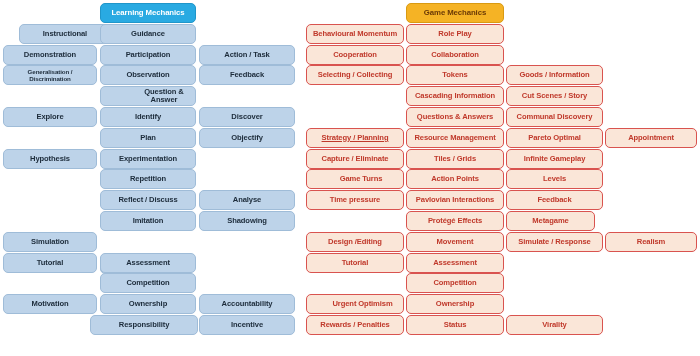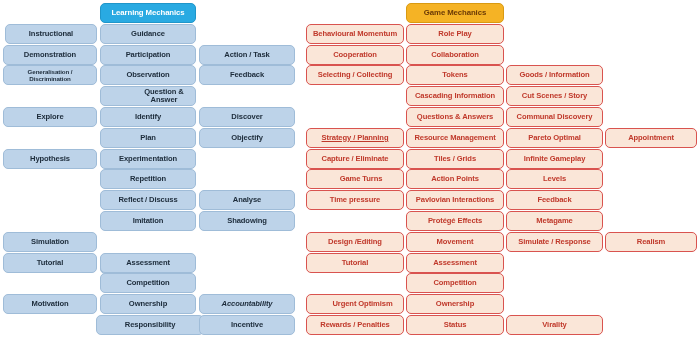--- a/index.html
+++ b/index.html
@@ -65,21 +65,21 @@
     font-size: 6.2px;
     line-height: 1.15;
   }
 </style>
 </head>
 <body>
 
 <div id="diagram">
   <div id="learning-panel">
       <div class="cell lm-header" style="left: 100px; top: 3px; width: 96px; height: 20px;">Learning Mechanics</div>
-      <div class="cell lm" style="left: 5px; top: 23.8px; width: 92px; height: 20px; text-align: right;">Instructional</div>
+      <div class="cell lm" style="left: 19px; top: 23.8px; width: 92px; height: 20px; text-align: right;">Instructional</div>
       <div class="cell lm" style="left: 100px; top: 23.8px; width: 96px; height: 20px;">Guidance</div>
       <div class="cell lm" style="left: 3px; top: 44.6px; width: 94px; height: 20px;">Demonstration</div>
       <div class="cell lm" style="left: 100px; top: 44.6px; width: 96px; height: 20px;">Participation</div>
       <div class="cell lm" style="left: 199px; top: 44.6px; width: 96px; height: 20px;">Action / Task</div>
       <div class="cell lm small" style="left: 3px; top: 65.4px; width: 94px; height: 20px;">Generalisation /
 Discrimination</div>
       <div class="cell lm" style="left: 100px; top: 65.4px; width: 96px; height: 20px;">Observation</div>
       <div class="cell lm" style="left: 199px; top: 65.4px; width: 96px; height: 20px;">Feedback</div>
       <div class="cell lm" style="left: 100px; top: 86.2px; width: 96px; height: 20px; padding-left: 32px;">Question &amp; Answer</div>
       <div class="cell lm" style="left: 3px; top: 107px; width: 94px; height: 20px;">Explore</div>
@@ -94,22 +94,22 @@
       <div class="cell lm" style="left: 199px; top: 190.2px; width: 96px; height: 20px;">Analyse</div>
       <div class="cell lm" style="left: 100px; top: 211px; width: 96px; height: 20px;">Imitation</div>
       <div class="cell lm" style="left: 199px; top: 211px; width: 96px; height: 20px;">Shadowing</div>
       <div class="cell lm" style="left: 3px; top: 231.8px; width: 94px; height: 20px;">Simulation</div>
       <div class="cell lm" style="left: 100px; top: 231.8px; width: 87px; height: 20px; margin-top: 22px;">Modelling</div>
       <div class="cell lm" style="left: 3px; top: 252.6px; width: 94px; height: 20px;">Tutorial</div>
       <div class="cell lm" style="left: 100px; top: 252.6px; width: 96px; height: 20px;">Assessment</div>
       <div class="cell lm" style="left: 100px; top: 273.4px; width: 96px; height: 20px;">Competition</div>
       <div class="cell lm" style="left: 3px; top: 294.2px; width: 94px; height: 20px;">Motivation</div>
       <div class="cell lm" style="left: 100px; top: 294.2px; width: 96px; height: 20px;">Ownership</div>
-      <div class="cell lm" style="left: 199px; top: 294.2px; width: 96px; height: 20px; font-style: italic;">Accountability</div>
-      <div class="cell lm" style="left: 96px; top: 315px; width: 108px; height: 20px;">Responsibility</div>
+      <div class="cell lm" style="left: 199px; top: 294.2px; width: 96px; height: 20px;">Accountability</div>
+      <div class="cell lm" style="left: 90px; top: 315px; width: 108px; height: 20px;">Responsibility</div>
       <div class="cell lm" style="left: 199px; top: 315px; width: 96px; height: 20px;">Incentive</div>
     </div>
   <div id="game-panel">
       <div class="cell gm-header" style="left: 406px; top: 3px; width: 98px; height: 20px;">Game Mechanics</div>
       <div class="cell gm" style="left: 306px; top: 23.8px; width: 98px; height: 20px;">Behavioural Momentum</div>
       <div class="cell gm" style="left: 406px; top: 23.8px; width: 98px; height: 20px; text-align: center;">Role Play</div>
       <div class="cell gm" style="left: 306px; top: 44.6px; width: 98px; height: 20px;">Cooperation</div>
       <div class="cell gm" style="left: 406px; top: 44.6px; width: 98px; height: 20px;">Collaboration</div>
       <div class="cell gm" style="left: 306px; top: 65.4px; width: 98px; height: 20px;">Selecting / Collecting</div>
       <div class="cell gm" style="left: 406px; top: 65.4px; width: 98px; height: 20px;">Tokens</div>
@@ -125,21 +125,21 @@
       <div class="cell gm" style="left: 306px; top: 148.6px; width: 98px; height: 20px;">Capture / Eliminate</div>
       <div class="cell gm" style="left: 406px; top: 148.6px; width: 98px; height: 20px;">Tiles / Grids</div>
       <div class="cell gm" style="left: 506px; top: 148.6px; width: 97px; height: 20px;">Infinite Gameplay</div>
       <div class="cell gm" style="left: 306px; top: 169.4px; width: 98px; height: 20px; padding-left: 12px;">Game Turns</div>
       <div class="cell gm" style="left: 406px; top: 169.4px; width: 98px; height: 20px;">Action Points</div>
       <div class="cell gm" style="left: 506px; top: 169.4px; width: 97px; height: 20px; text-align: right;">Levels</div>
       <div class="cell gm" style="left: 306px; top: 190.2px; width: 98px; height: 20px;">Time pressure</div>
       <div class="cell gm" style="left: 406px; top: 190.2px; width: 98px; height: 20px;">Pavlovian Interactions</div>
       <div class="cell gm" style="left: 506px; top: 190.2px; width: 97px; height: 20px;">Feedback</div>
       <div class="cell gm" style="left: 406px; top: 211px; width: 98px; height: 20px;">Protégé Effects</div>
-      <div class="cell gm" style="left: 506px; top: 211px; width: 97px; height: 20px;">Metagame</div>
+      <div class="cell gm" style="left: 506px; top: 211px; width: 89px; height: 20px;">Metagame</div>
       <div class="cell gm" style="left: 306px; top: 231.8px; width: 98px; height: 20px;">Design /Editing</div>
       <div class="cell gm" style="left: 406px; top: 231.8px; width: 98px; height: 20px;">Movement</div>
       <div class="cell gm" style="left: 506px; top: 231.8px; width: 97px; height: 20px;">Simulate / Response</div>
       <div class="cell gm" style="left: 605px; top: 231.8px; width: 92px; height: 20px;">Realism</div>
       <div class="cell gm" style="left: 306px; top: 252.6px; width: 98px; height: 20px;">Tutorial</div>
       <div class="cell gm" style="left: 406px; top: 252.6px; width: 98px; height: 20px;">Assessment</div>
       <div class="cell gm" style="left: 406px; top: 273.4px; width: 98px; height: 20px;">Competition</div>
       <div class="cell gm" style="left: 306px; top: 294.2px; width: 98px; height: 20px; padding-left: 15px;">Urgent Optimism</div>
       <div class="cell gm" style="left: 406px; top: 294.2px; width: 98px; height: 20px;">Ownership</div>
       <div class="cell gm" style="left: 306px; top: 315px; width: 98px; height: 20px;">Rewards / Penalties</div>

